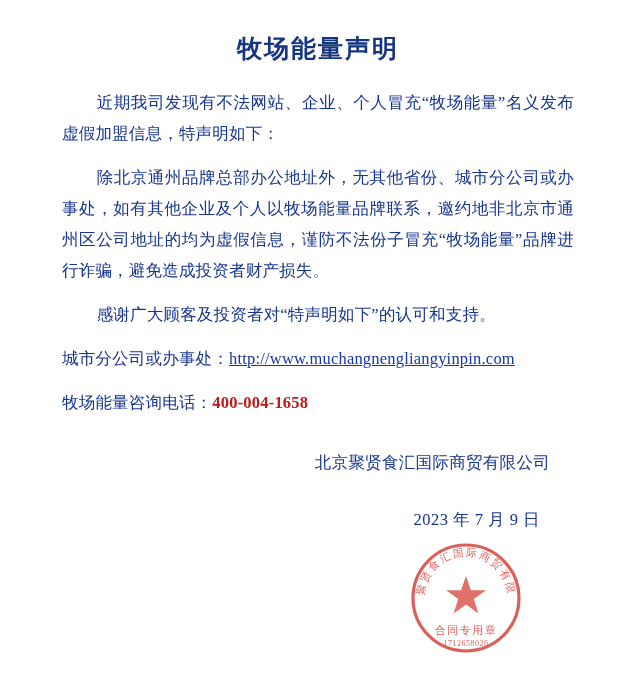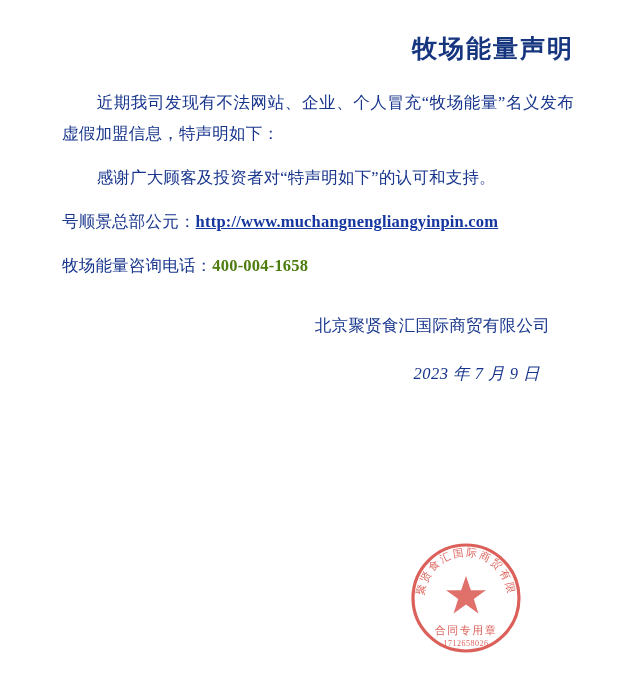--- a/index.html
+++ b/index.html
@@ -16,21 +16,21 @@
     position: relative;
   }
   .page {
     position: relative;
     width: 632px;
     height: 694px;
     box-sizing: border-box;
     padding: 18px 58px 0 62px;
   }
   .doc-title {
-    text-align: right;
+    text-align: center;
     font-size: 25px;
     font-weight: bold;
     letter-spacing: 2px;
     color: #16357f;
     margin: 14px 0 22px 0;
     font-family: "Liberation Serif", "DejaVu Serif", serif;
   }
   .para {
     font-size: 16.5px;
     line-height: 31px;
@@ -49,50 +49,49 @@
     color: #1636a0;
   }
   .line {
     font-size: 16.5px;
     line-height: 31px;
     color: #17358c;
     margin: 0 0 13px 0;
     letter-spacing: 0.2px;
   }
   .url {
-    font-weight: bold;
+    font-weight: normal;
     text-decoration: underline;
     color: #1636a0;
     font-family: "Liberation Serif", "DejaVu Serif", serif;
   }
   .phone {
     font-weight: bold;
-    color: #4d7c0f;
+    color: #b91c1c;
   }
   .sign-block {
     margin-top: 30px;
     text-align: right;
     padding-right: 24px;
     position: relative;
     z-index: 2;
   }
   .sign-company {
     font-size: 16.5px;
     line-height: 30px;
     color: #17358c;
     letter-spacing: 0.3px;
   }
   .sign-date {
     font-size: 16.5px;
     line-height: 30px;
     color: #17358c;
     letter-spacing: 0.5px;
-    margin-top: 18px;
+    margin-top: 27px;
     padding-right: 10px;
-    font-style: italic;
   }
   
   .seal {
     position: absolute;
     left: 404px;
     top: 536px;
     width: 124px;
     height: 124px;
     z-index: 1;
     pointer-events: none;
@@ -107,24 +106,25 @@
 </head>
 <body>
 
 <div class="page">
 
   <h1 class="doc-title">牧场能量声明</h1>
 
   <p class="para indent">近期我司发现有不法网站、企业、个人冒充“牧场能量”名义发布虚假加盟信息，特声明如下：</p>
 
 
+  <p class="para indent">除北京通州品牌总部办公地址外，无其他省份、城市分公司或办事处，如有其他企业及个人以牧场能量品牌联系，邀约地非北京市通州区公司地址的均为虚假信息，谨防不法份子冒充“牧场能量”品牌进行诈骗，避免造成投资者财产损失。</p>
 
   <p class="para indent">感谢广大顾客及投资者对“特声明如下”的认可和支持。</p>
 
-  <p class="line"><span>号顺景总部公元：</span><a class="url" href="#">http://www.muchangnengliangyinpin.com</a></p>
+  <p class="line"><span>城市分公司或办事处：</span><a class="url" href="#">http://www.muchangnengliangyinpin.com</a></p>
 
   <p class="line"><span>牧场能量咨询电话：</span><span class="phone">400-004-1658</span></p>
 
 
   <div class="sign-block">
     <div class="sign-company">北京聚贤食汇国际商贸有限公司</div>
     <div class="sign-date">2023 年 7 月 9 日</div>
   </div>
 
   <div class="seal">

